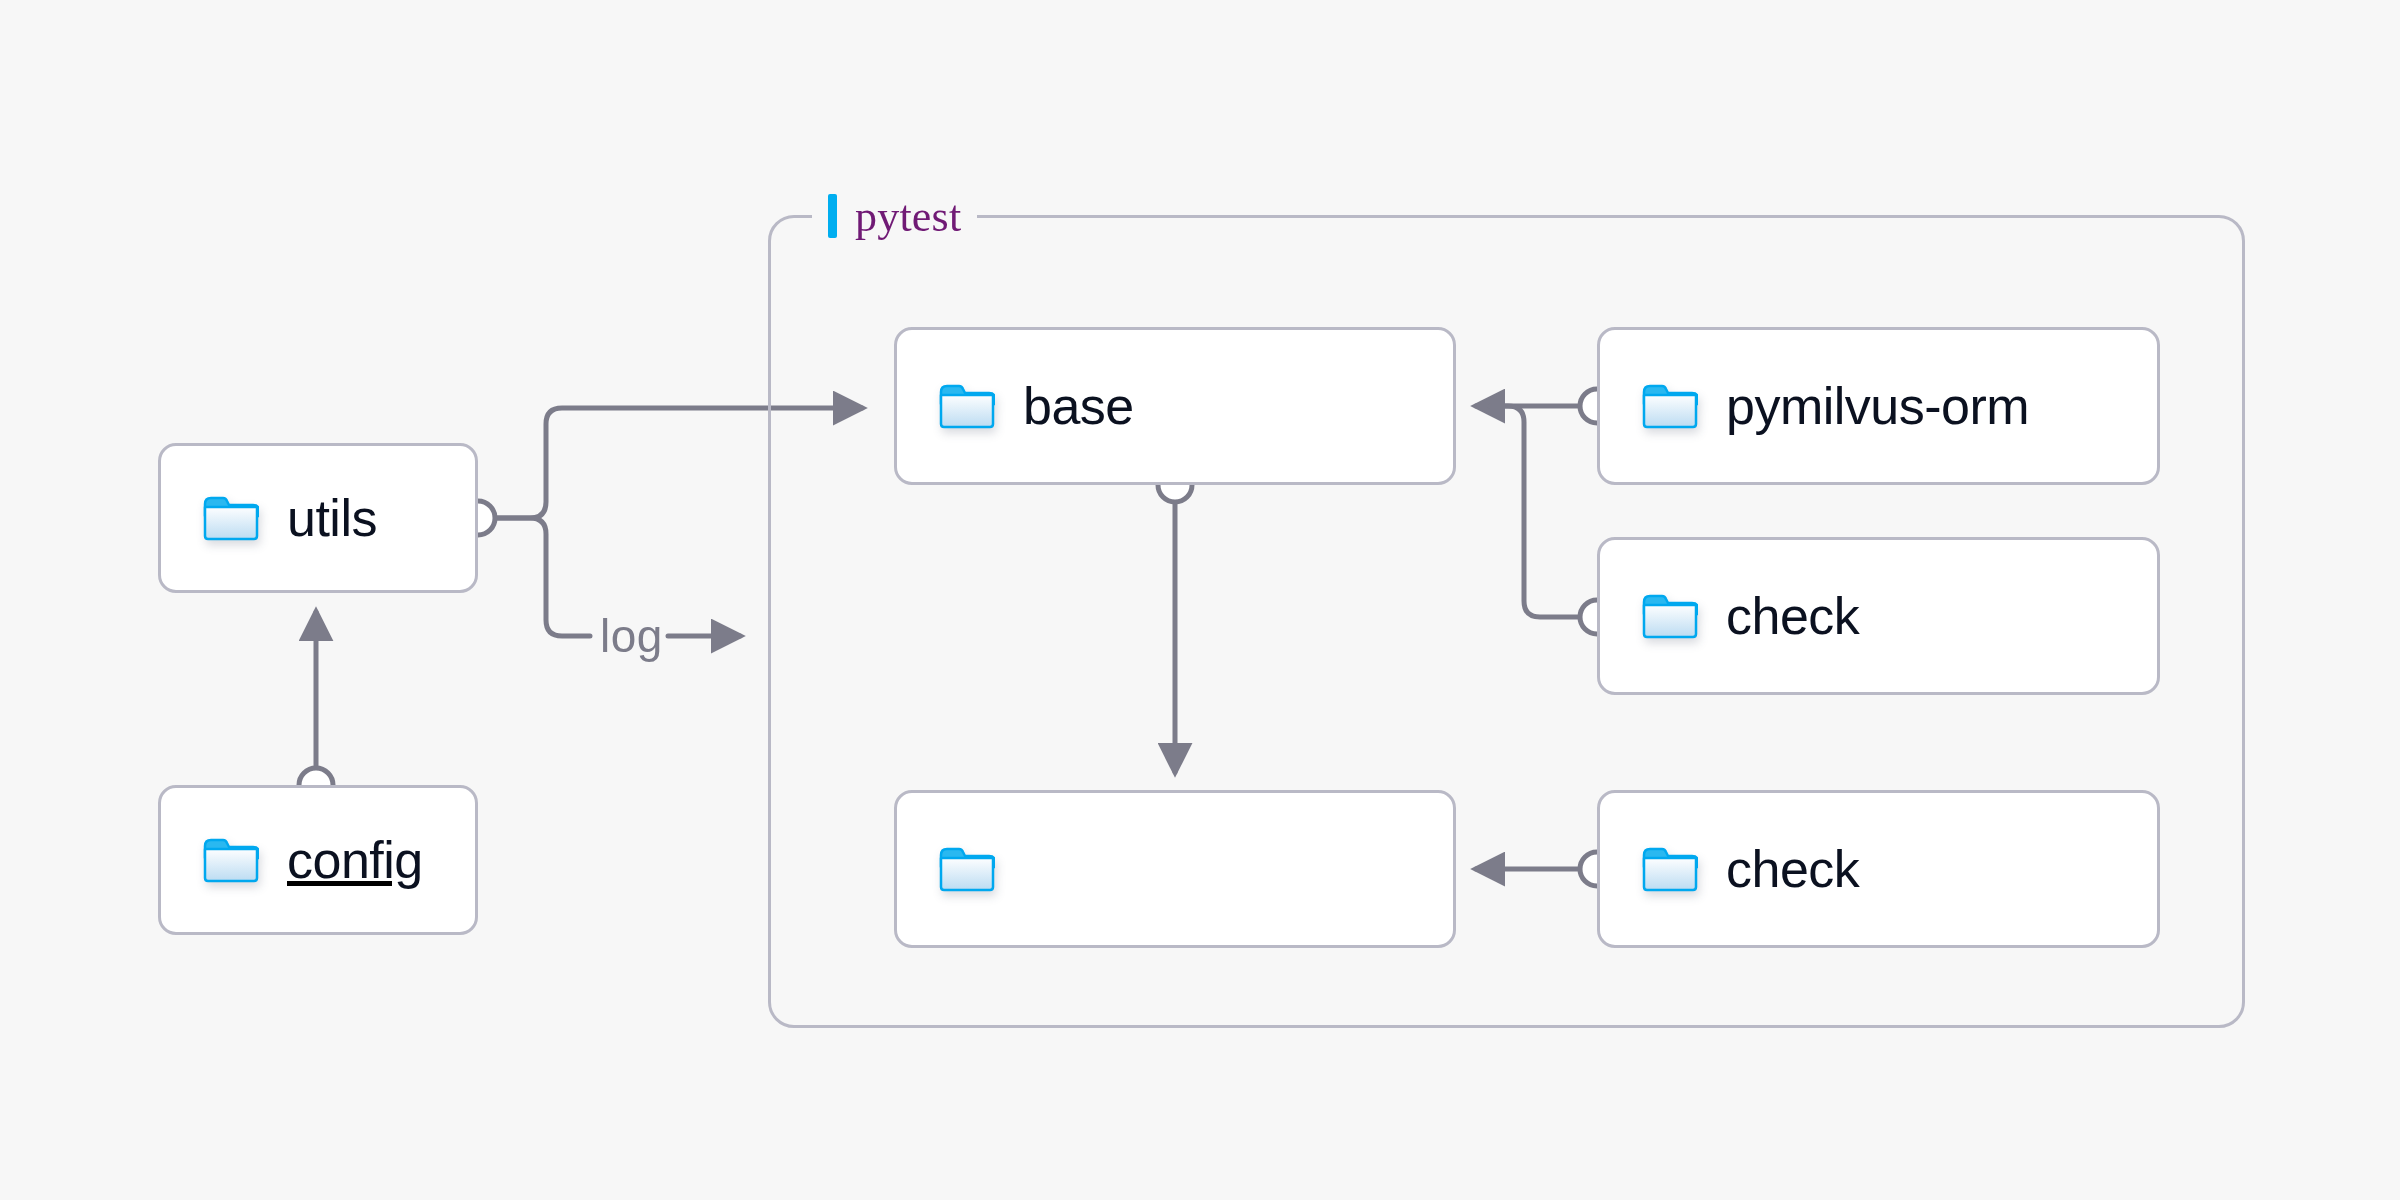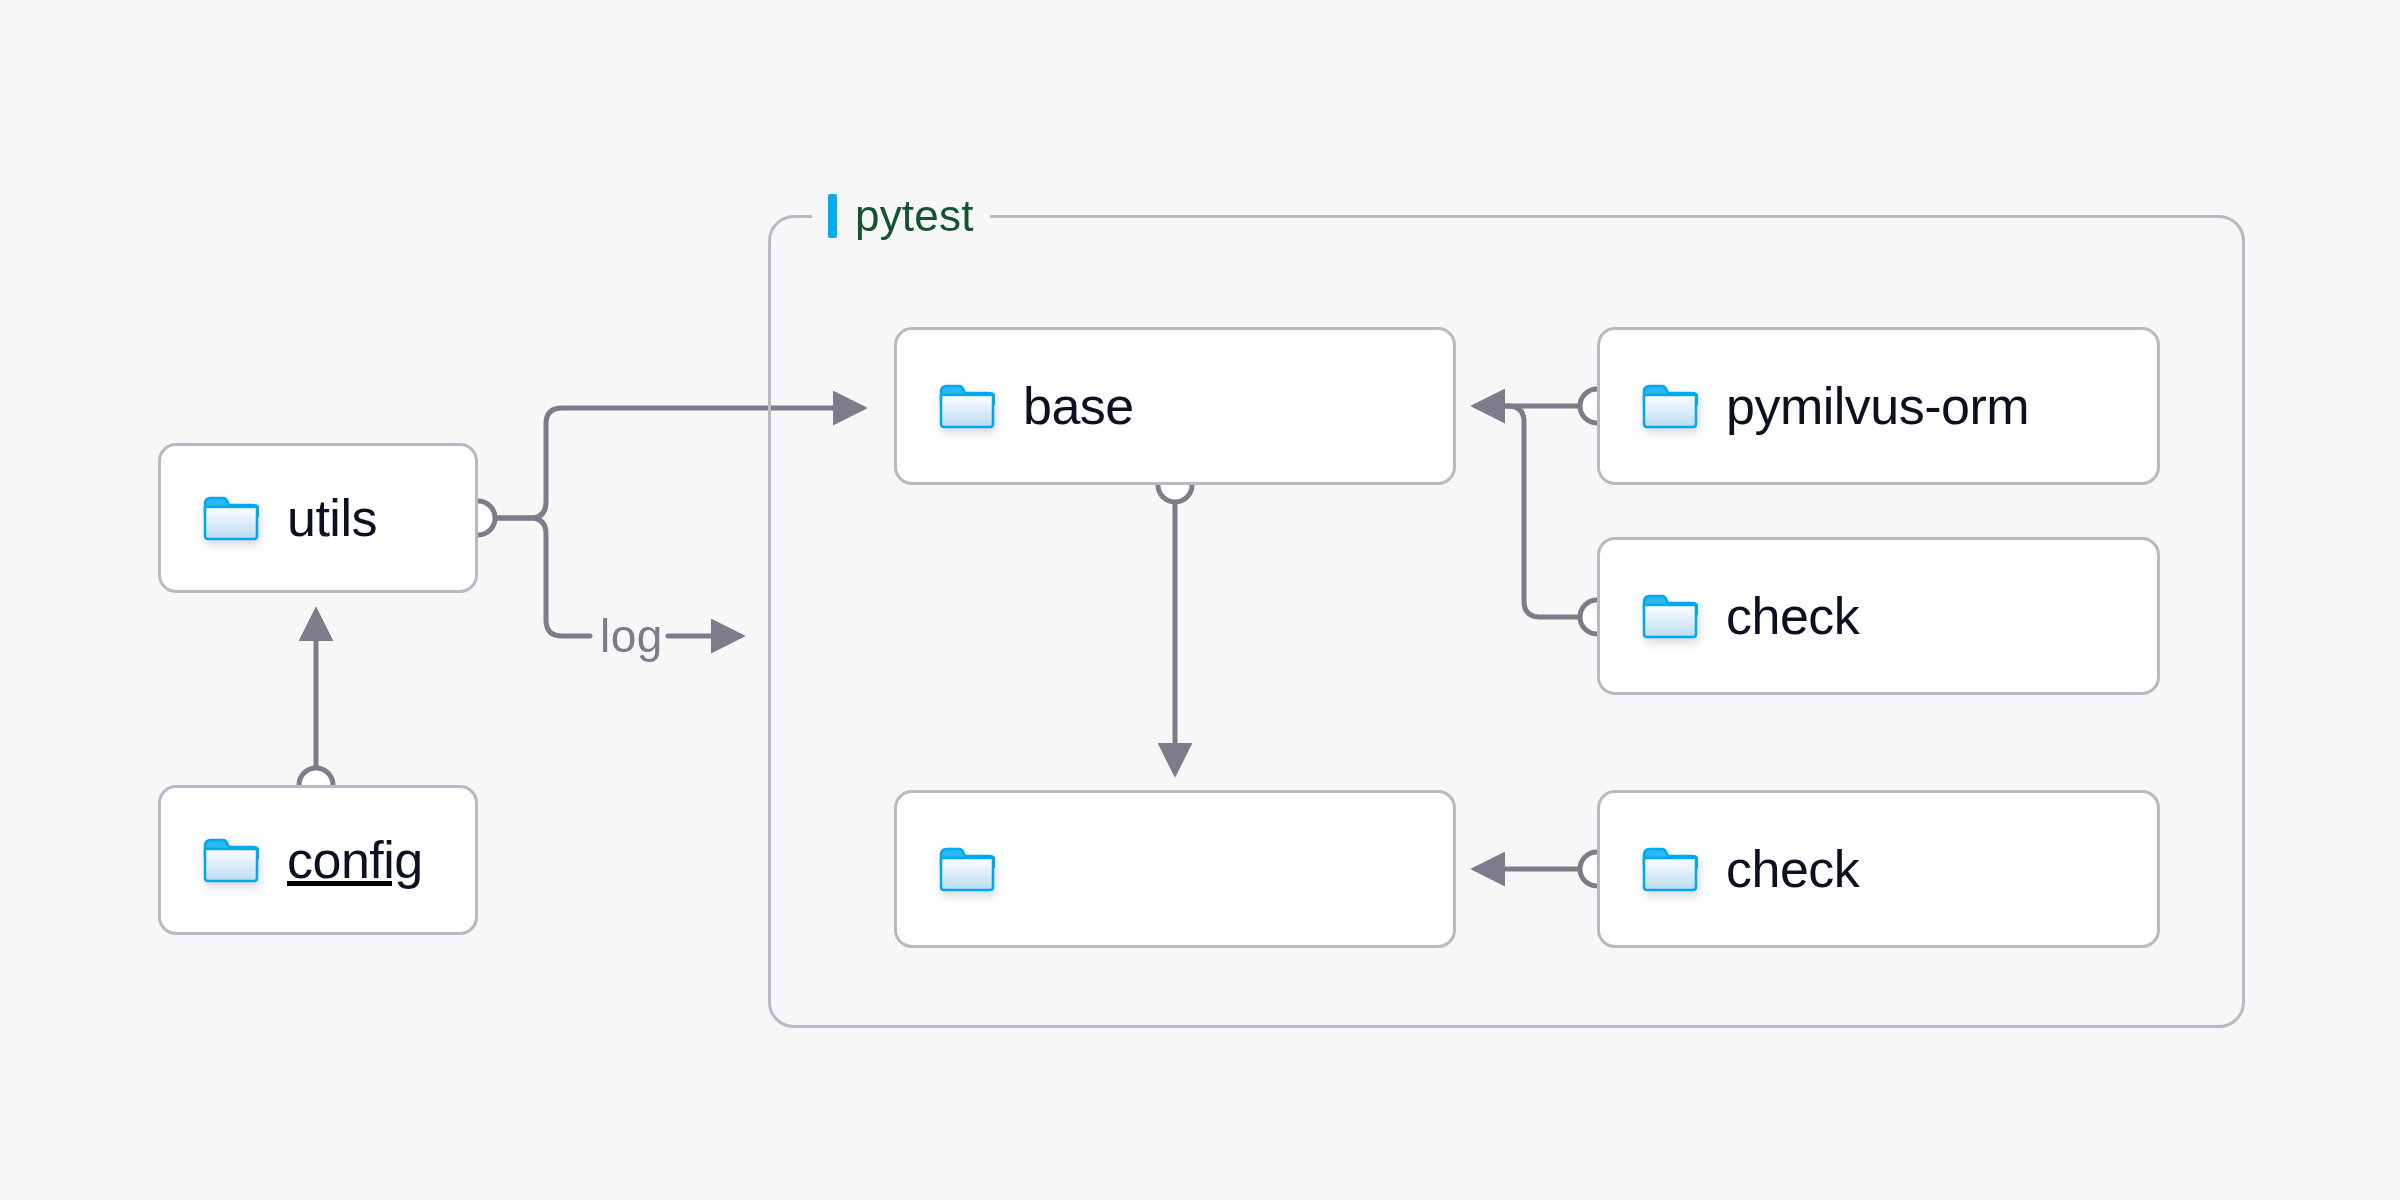--- a/index.html
+++ b/index.html
@@ -70,22 +70,22 @@
   }
   .group-accent {
     width: 9px;
     height: 44px;
     background: #00aef0;
     border-radius: 2px;
     flex: none;
   }
   .group-title {
     font-size: 44px;
-    color: #14532d;
-    font-family: Liberation Sans, sans-serif;
+    color: #701a75;
+    font-family: Liberation Serif, serif;
     letter-spacing: 0.2px;
     white-space: nowrap;
   }
 
   
   .node {
     position: absolute;
     box-sizing: border-box;
     background: #ffffff;
     border: 3px solid #b9b9c6;

